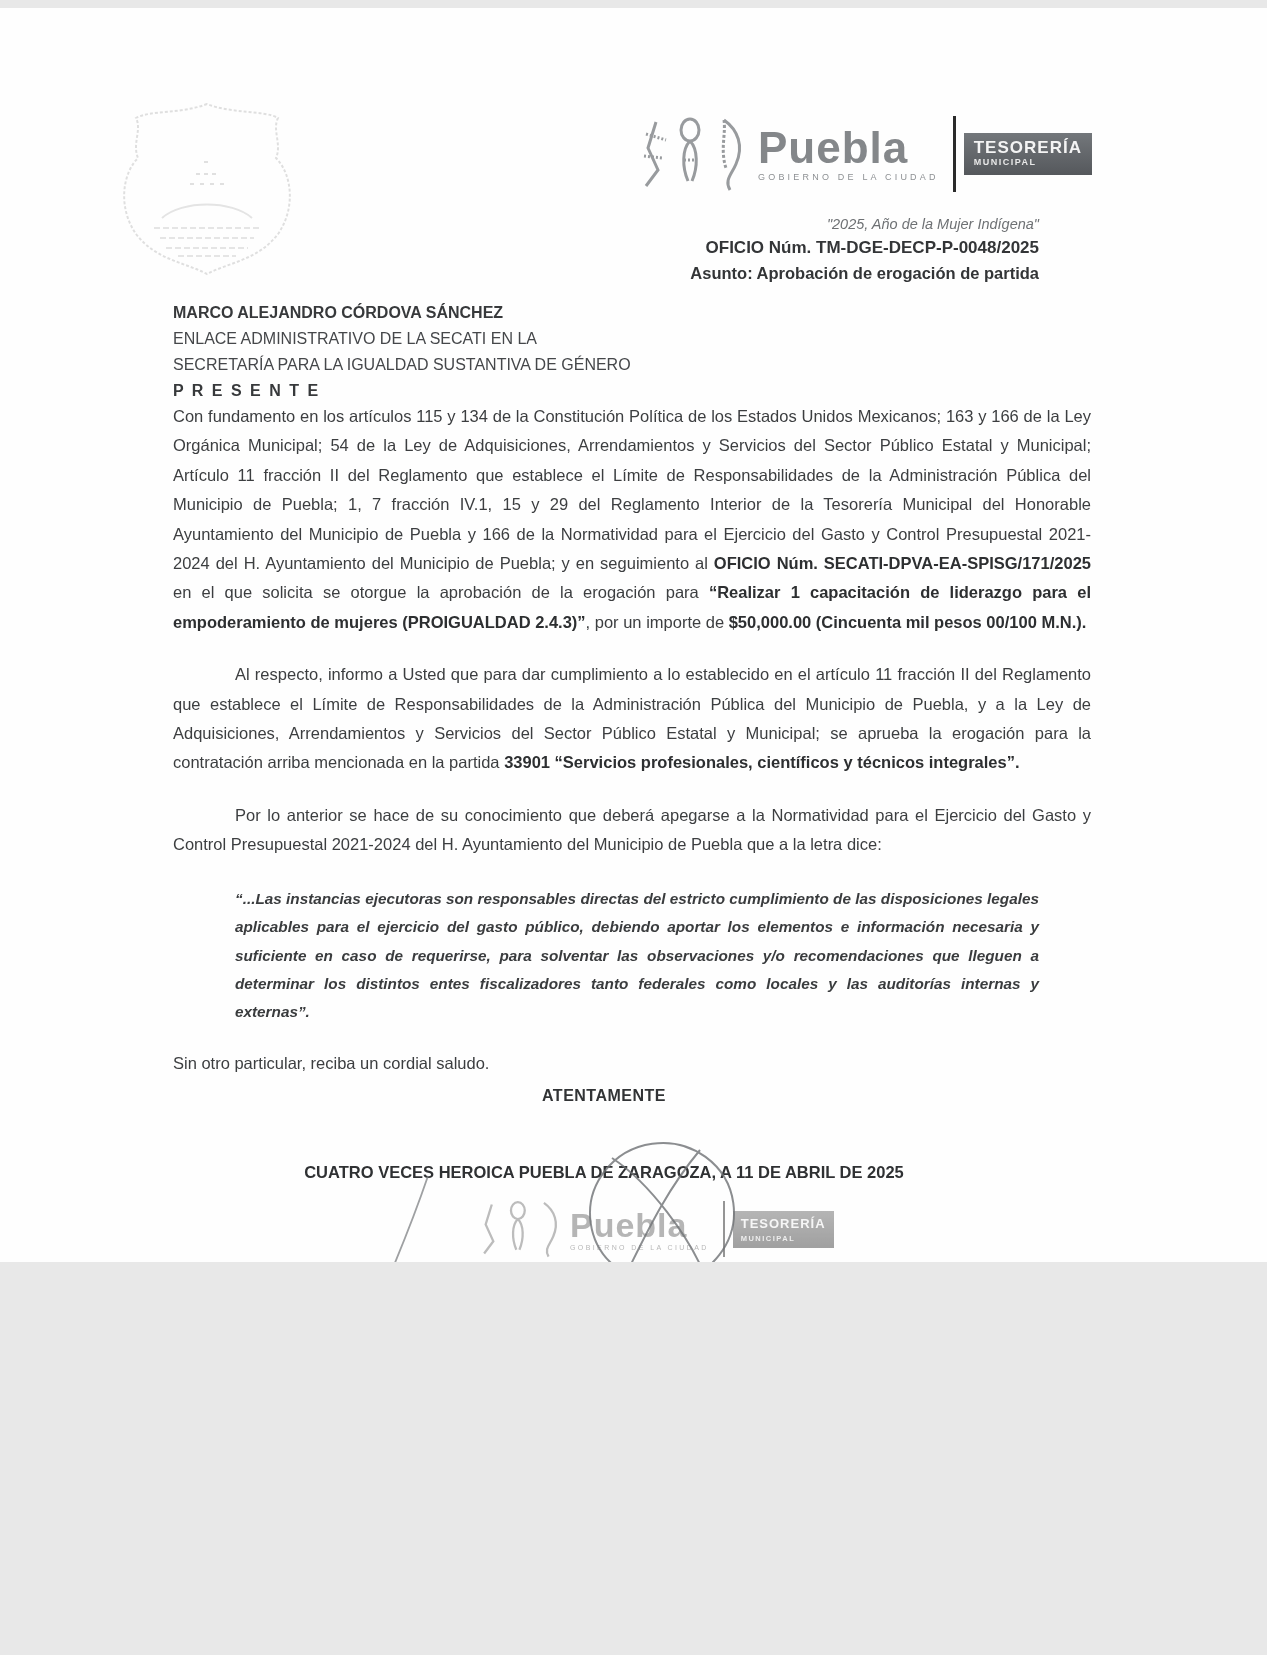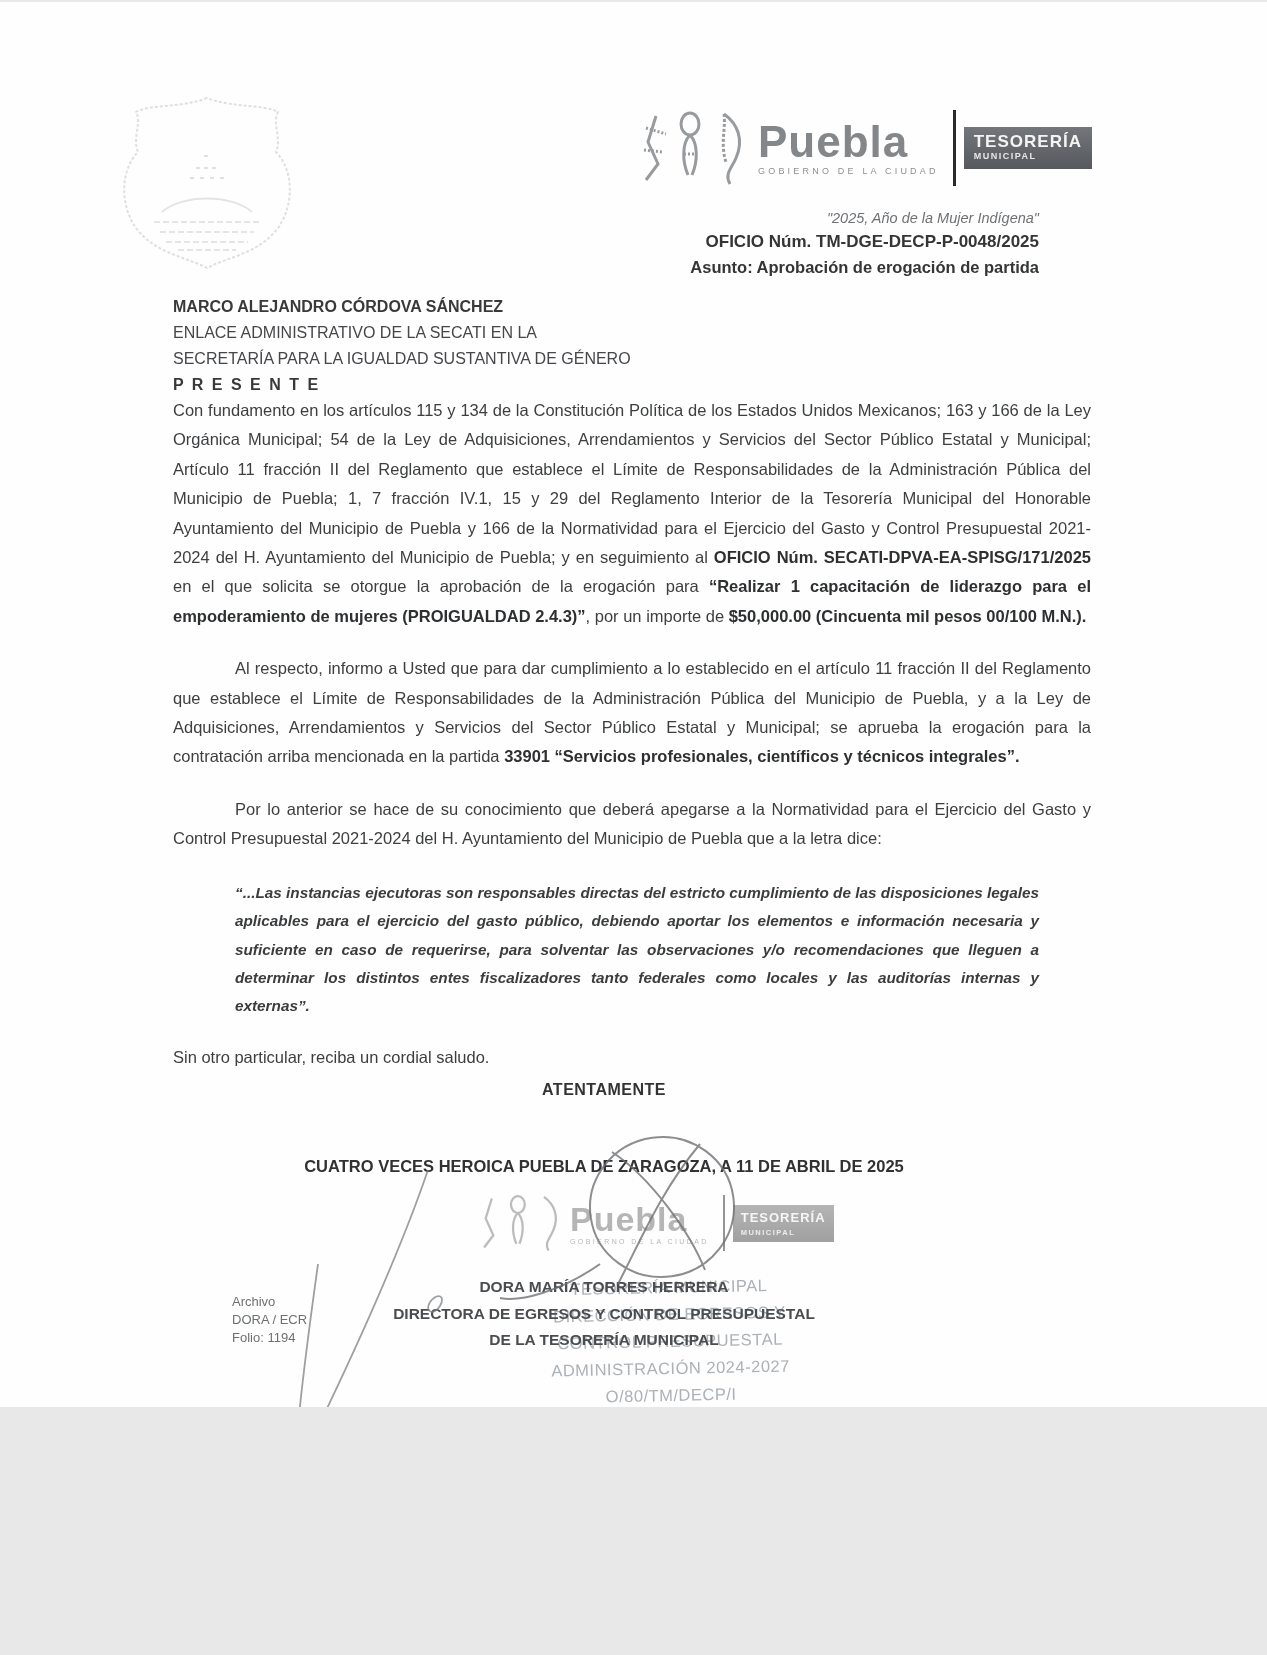--- a/index.html
+++ b/index.html
@@ -1,19 +1,19 @@
 <!DOCTYPE html>
 <html><head>
 <meta charset="utf-8">
 <style>
   html,body{margin:0;padding:0;background:#e8e8e8;}
   .page{
     position:relative;
-    width:1267px;height:1405px;
-    margin:2px auto;
+    width:1267px;height:1254px;
+    margin:8px auto;
     background:#fefefe;
     font-family:"Liberation Sans", sans-serif;
     color:#3c3e40;
     overflow:hidden;
   }
   
   .shield{position:absolute;left:112px;top:92px;opacity:.55;}
   
   .header-logo{position:absolute;left:638px;top:104px;display:flex;align-items:center;}
   .logo-wordwrap{display:flex;flex-direction:column;align-items:flex-start;margin-right:14px;}

